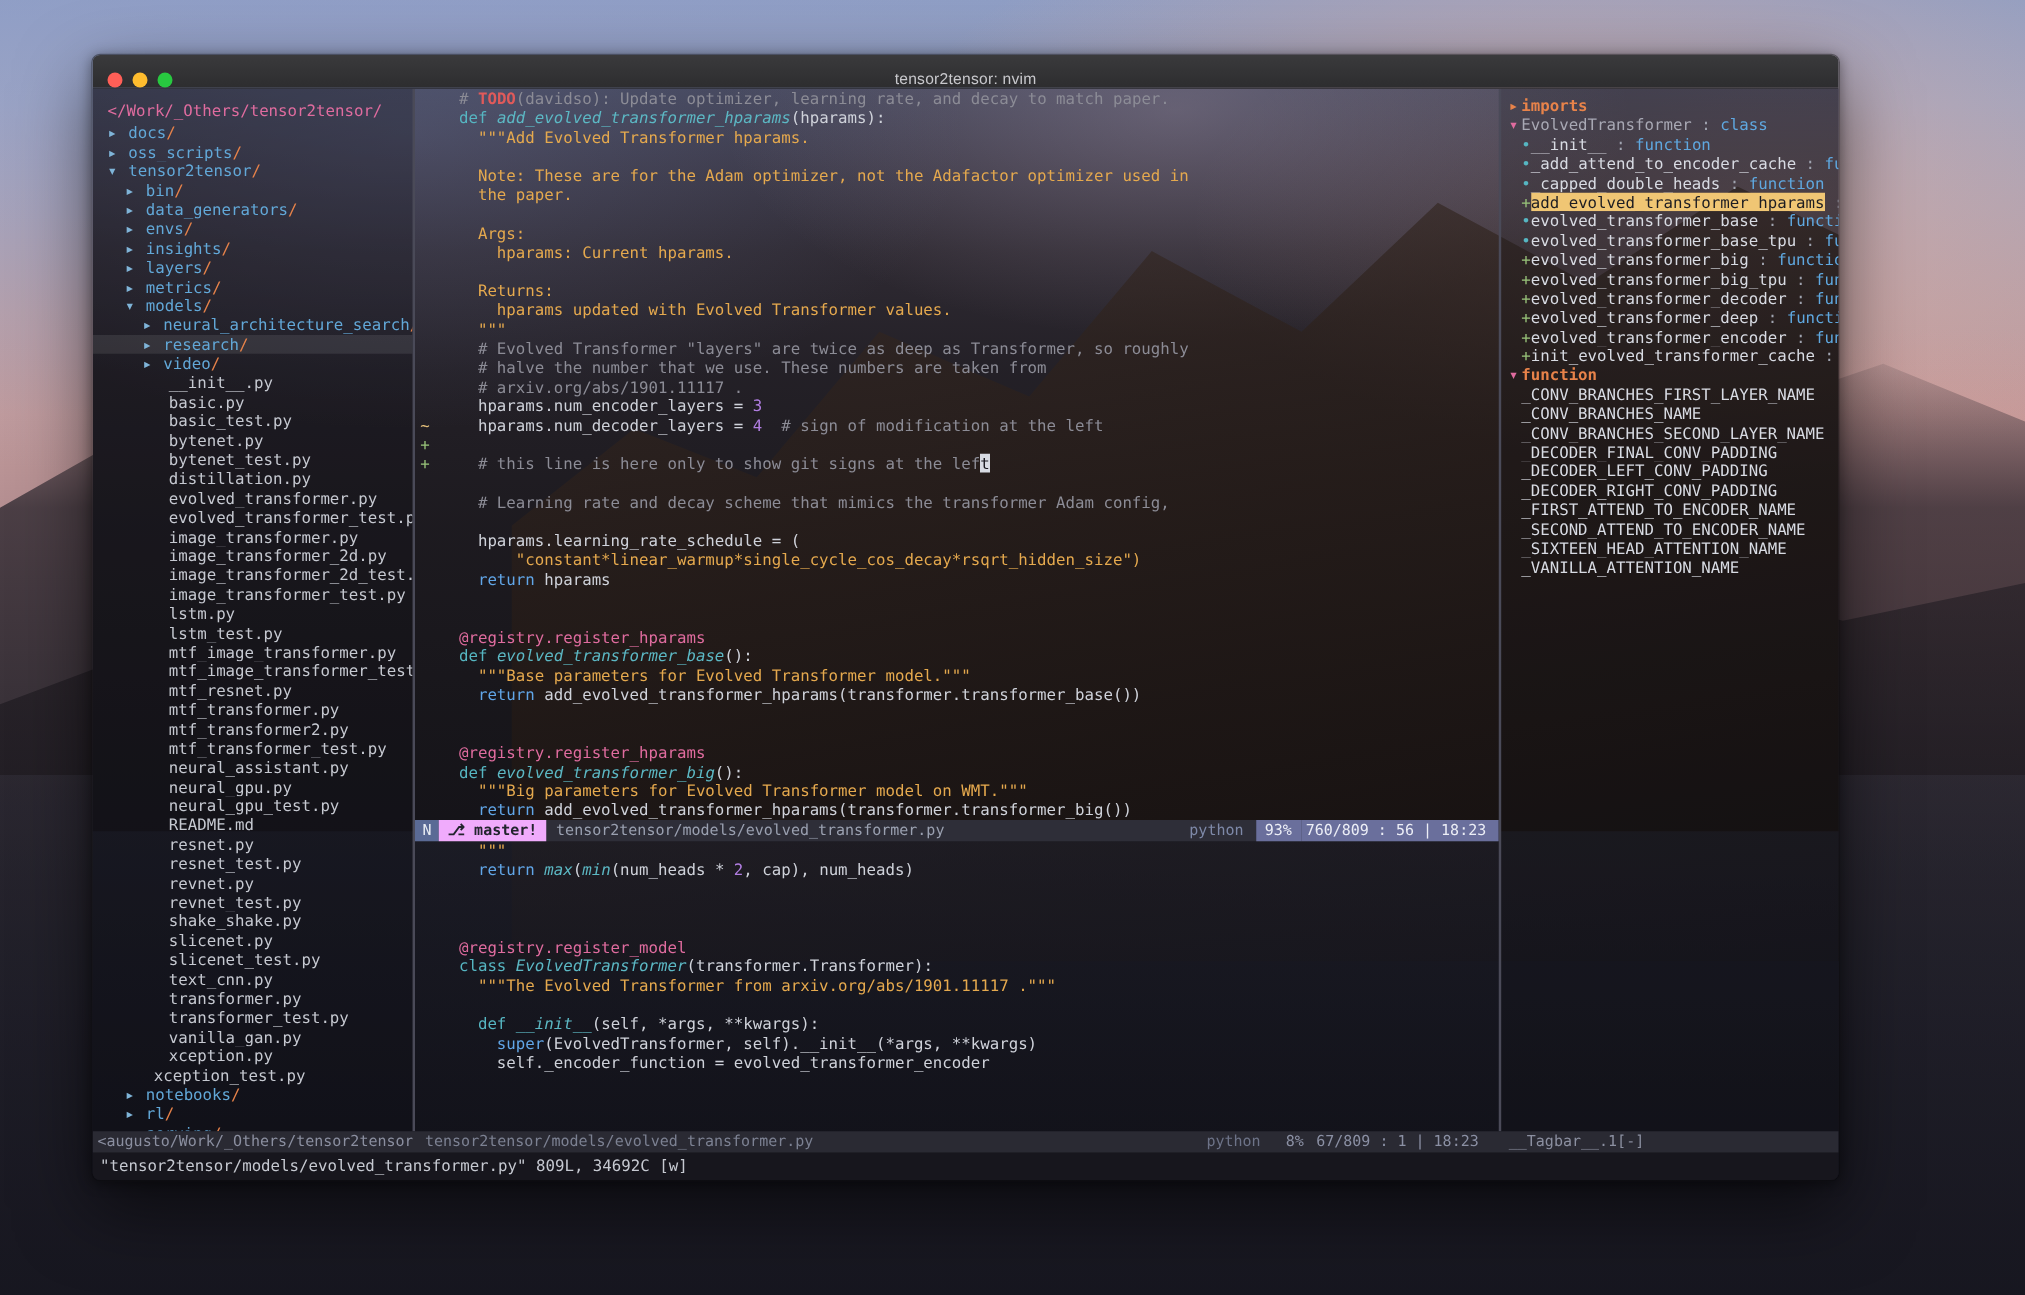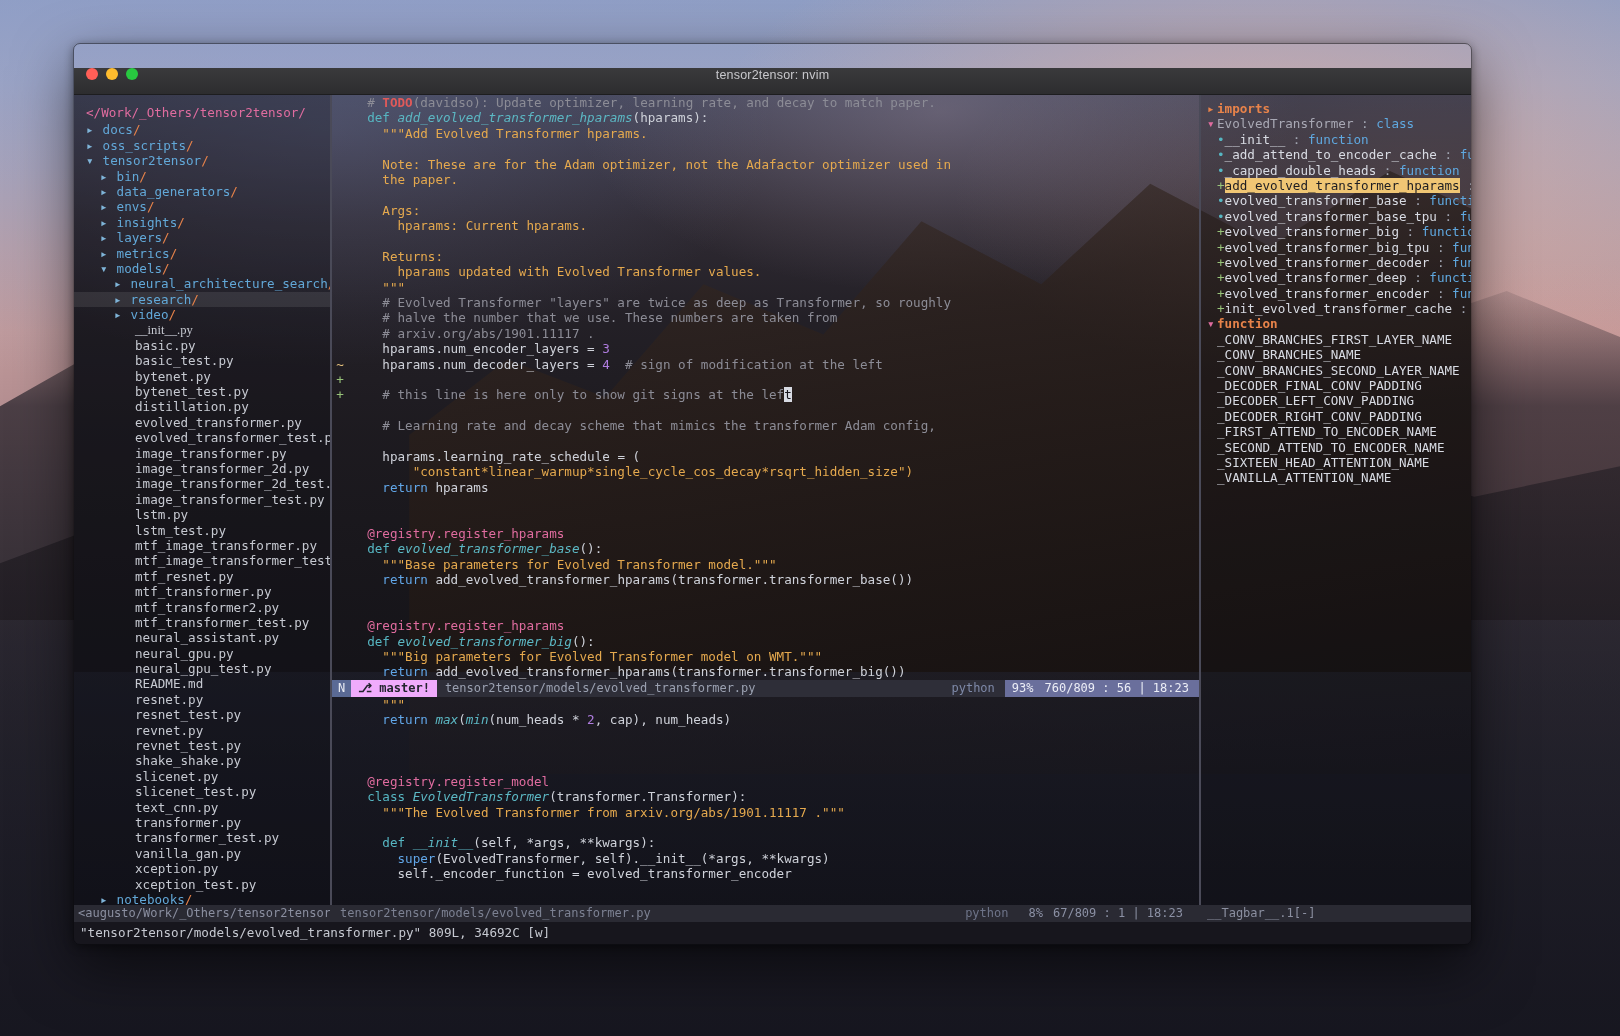--- a/index.html
+++ b/index.html
@@ -61,23 +61,22 @@
     border-radius: 7px;
     overflow: hidden;
     box-shadow: 0 22px 58px rgba(0,0,0,0.55), 0 2px 10px rgba(0,0,0,0.4);
     display: flex; flex-direction: column;
     border: 1px solid rgba(0,0,0,0.5);
   }
   .titlebar {
     height: 27px; flex: 0 0 27px;
     background: linear-gradient(180deg,#3a3a3c 0%, #2d2d2f 100%);
     border-bottom: 1px solid #1d1d1f;
-    display: flex; align-items: flex-start;
-    position: relative;
-    margin-top: 24px;
+    display: flex; align-items: flex-end;
+    position: relative;
   }
   .traffic { display: flex; gap: 8px; margin-left: 12px; }
   .dot { width: 12px; height: 12px; border-radius: 50%; }
   .dot.red { background: #ff5f57; }
   .dot.yellow { background: #febc2e; }
   .dot.green { background: #28c840; }
   .titlebar-title {
     position: absolute; left: 0; right: 0; text-align: center;
     font-family: "Liberation Sans", sans-serif;
     font-size: 12.5px; color: #c8c8cc; letter-spacing: 0.2px;
@@ -273,21 +272,21 @@
               <div class="tree-row" style="padding-left: 26px;"><span class="arrow">▸</span><span class="dir"> bin</span><span class="slash">/</span></div>
               <div class="tree-row" style="padding-left: 26px;"><span class="arrow">▸</span><span class="dir"> data_generators</span><span class="slash">/</span></div>
               <div class="tree-row" style="padding-left: 26px;"><span class="arrow">▸</span><span class="dir"> envs</span><span class="slash">/</span></div>
               <div class="tree-row" style="padding-left: 26px;"><span class="arrow">▸</span><span class="dir"> insights</span><span class="slash">/</span></div>
               <div class="tree-row" style="padding-left: 26px;"><span class="arrow">▸</span><span class="dir"> layers</span><span class="slash">/</span></div>
               <div class="tree-row" style="padding-left: 26px;"><span class="arrow">▸</span><span class="dir"> metrics</span><span class="slash">/</span></div>
               <div class="tree-row" style="padding-left: 26px;"><span class="arrow">▾</span><span class="dir"> models</span><span class="slash">/</span></div>
               <div class="tree-row" style="padding-left: 40px;"><span class="arrow">▸</span><span class="dir"> neural_architecture_search</span><span class="slash">/</span></div>
               <div class="tree-row sel" style="padding-left: 40px;"><span class="arrow">▸</span><span class="dir"> research</span><span class="slash">/</span></div>
               <div class="tree-row" style="padding-left: 40px;"><span class="arrow">▸</span><span class="dir"> video</span><span class="slash">/</span></div>
-              <div class="tree-row" style="padding-left: 40px;"><span class="file" style="margin-left: 21px; font-family: Liberation Serif, serif;">__init__.py</span></div>
+              <div class="tree-row" style="padding-left: 40px;"><span class="file" style="margin-left: 21px;">__init__.py</span></div>
               <div class="tree-row" style="padding-left: 40px;"><span class="file" style="margin-left: 21px;">basic.py</span></div>
               <div class="tree-row" style="padding-left: 40px;"><span class="file" style="margin-left: 21px;">basic_test.py</span></div>
               <div class="tree-row" style="padding-left: 40px;"><span class="file" style="margin-left: 21px;">bytenet.py</span></div>
               <div class="tree-row" style="padding-left: 40px;"><span class="file" style="margin-left: 21px;">bytenet_test.py</span></div>
               <div class="tree-row" style="padding-left: 40px;"><span class="file" style="margin-left: 21px;">distillation.py</span></div>
               <div class="tree-row" style="padding-left: 40px;"><span class="file" style="margin-left: 21px;">evolved_transformer.py</span></div>
               <div class="tree-row" style="padding-left: 40px;"><span class="file" style="margin-left: 21px;">evolved_transformer_test.py</span></div>
               <div class="tree-row" style="padding-left: 40px;"><span class="file" style="margin-left: 21px;">image_transformer.py</span></div>
               <div class="tree-row" style="padding-left: 40px;"><span class="file" style="margin-left: 21px;">image_transformer_2d.py</span></div>
               <div class="tree-row" style="padding-left: 40px;"><span class="file" style="margin-left: 21px;">image_transformer_2d_test.py</span></div>
@@ -309,21 +308,21 @@
               <div class="tree-row" style="padding-left: 40px;"><span class="file" style="margin-left: 21px;">revnet.py</span></div>
               <div class="tree-row" style="padding-left: 40px;"><span class="file" style="margin-left: 21px;">revnet_test.py</span></div>
               <div class="tree-row" style="padding-left: 40px;"><span class="file" style="margin-left: 21px;">shake_shake.py</span></div>
               <div class="tree-row" style="padding-left: 40px;"><span class="file" style="margin-left: 21px;">slicenet.py</span></div>
               <div class="tree-row" style="padding-left: 40px;"><span class="file" style="margin-left: 21px;">slicenet_test.py</span></div>
               <div class="tree-row" style="padding-left: 40px;"><span class="file" style="margin-left: 21px;">text_cnn.py</span></div>
               <div class="tree-row" style="padding-left: 40px;"><span class="file" style="margin-left: 21px;">transformer.py</span></div>
               <div class="tree-row" style="padding-left: 40px;"><span class="file" style="margin-left: 21px;">transformer_test.py</span></div>
               <div class="tree-row" style="padding-left: 40px;"><span class="file" style="margin-left: 21px;">vanilla_gan.py</span></div>
               <div class="tree-row" style="padding-left: 40px;"><span class="file" style="margin-left: 21px;">xception.py</span></div>
-              <div class="tree-row" style="padding-left: 40px;"><span class="file" style="margin-left: 21px; text-align: center;">xception_test.py</span></div>
+              <div class="tree-row" style="padding-left: 40px;"><span class="file" style="margin-left: 9px; text-align: center;">xception_test.py</span></div>
               <div class="tree-row" style="padding-left: 26px;"><span class="arrow">▸</span><span class="dir"> notebooks</span><span class="slash">/</span></div>
               <div class="tree-row" style="padding-left: 26px;"><span class="arrow">▸</span><span class="dir"> rl</span><span class="slash">/</span></div>
               <div class="tree-row" style="padding-left: 26px;"><span class="arrow">▸</span><span class="dir"> serving</span><span class="slash">/</span></div>
             </div>
         </div>
         <div class="pane-div"></div>
 
         <div id="main">
           <div class="buf-top" id="buf-top">
               <div class="codeline"><span class="sign"> </span><span class="ln"><span class="c-com">  # </span><span class="c-todo">TODO</span><span class="c-com">(davidso): Update optimizer, learning rate, and decay to match paper.</span></span></div>

